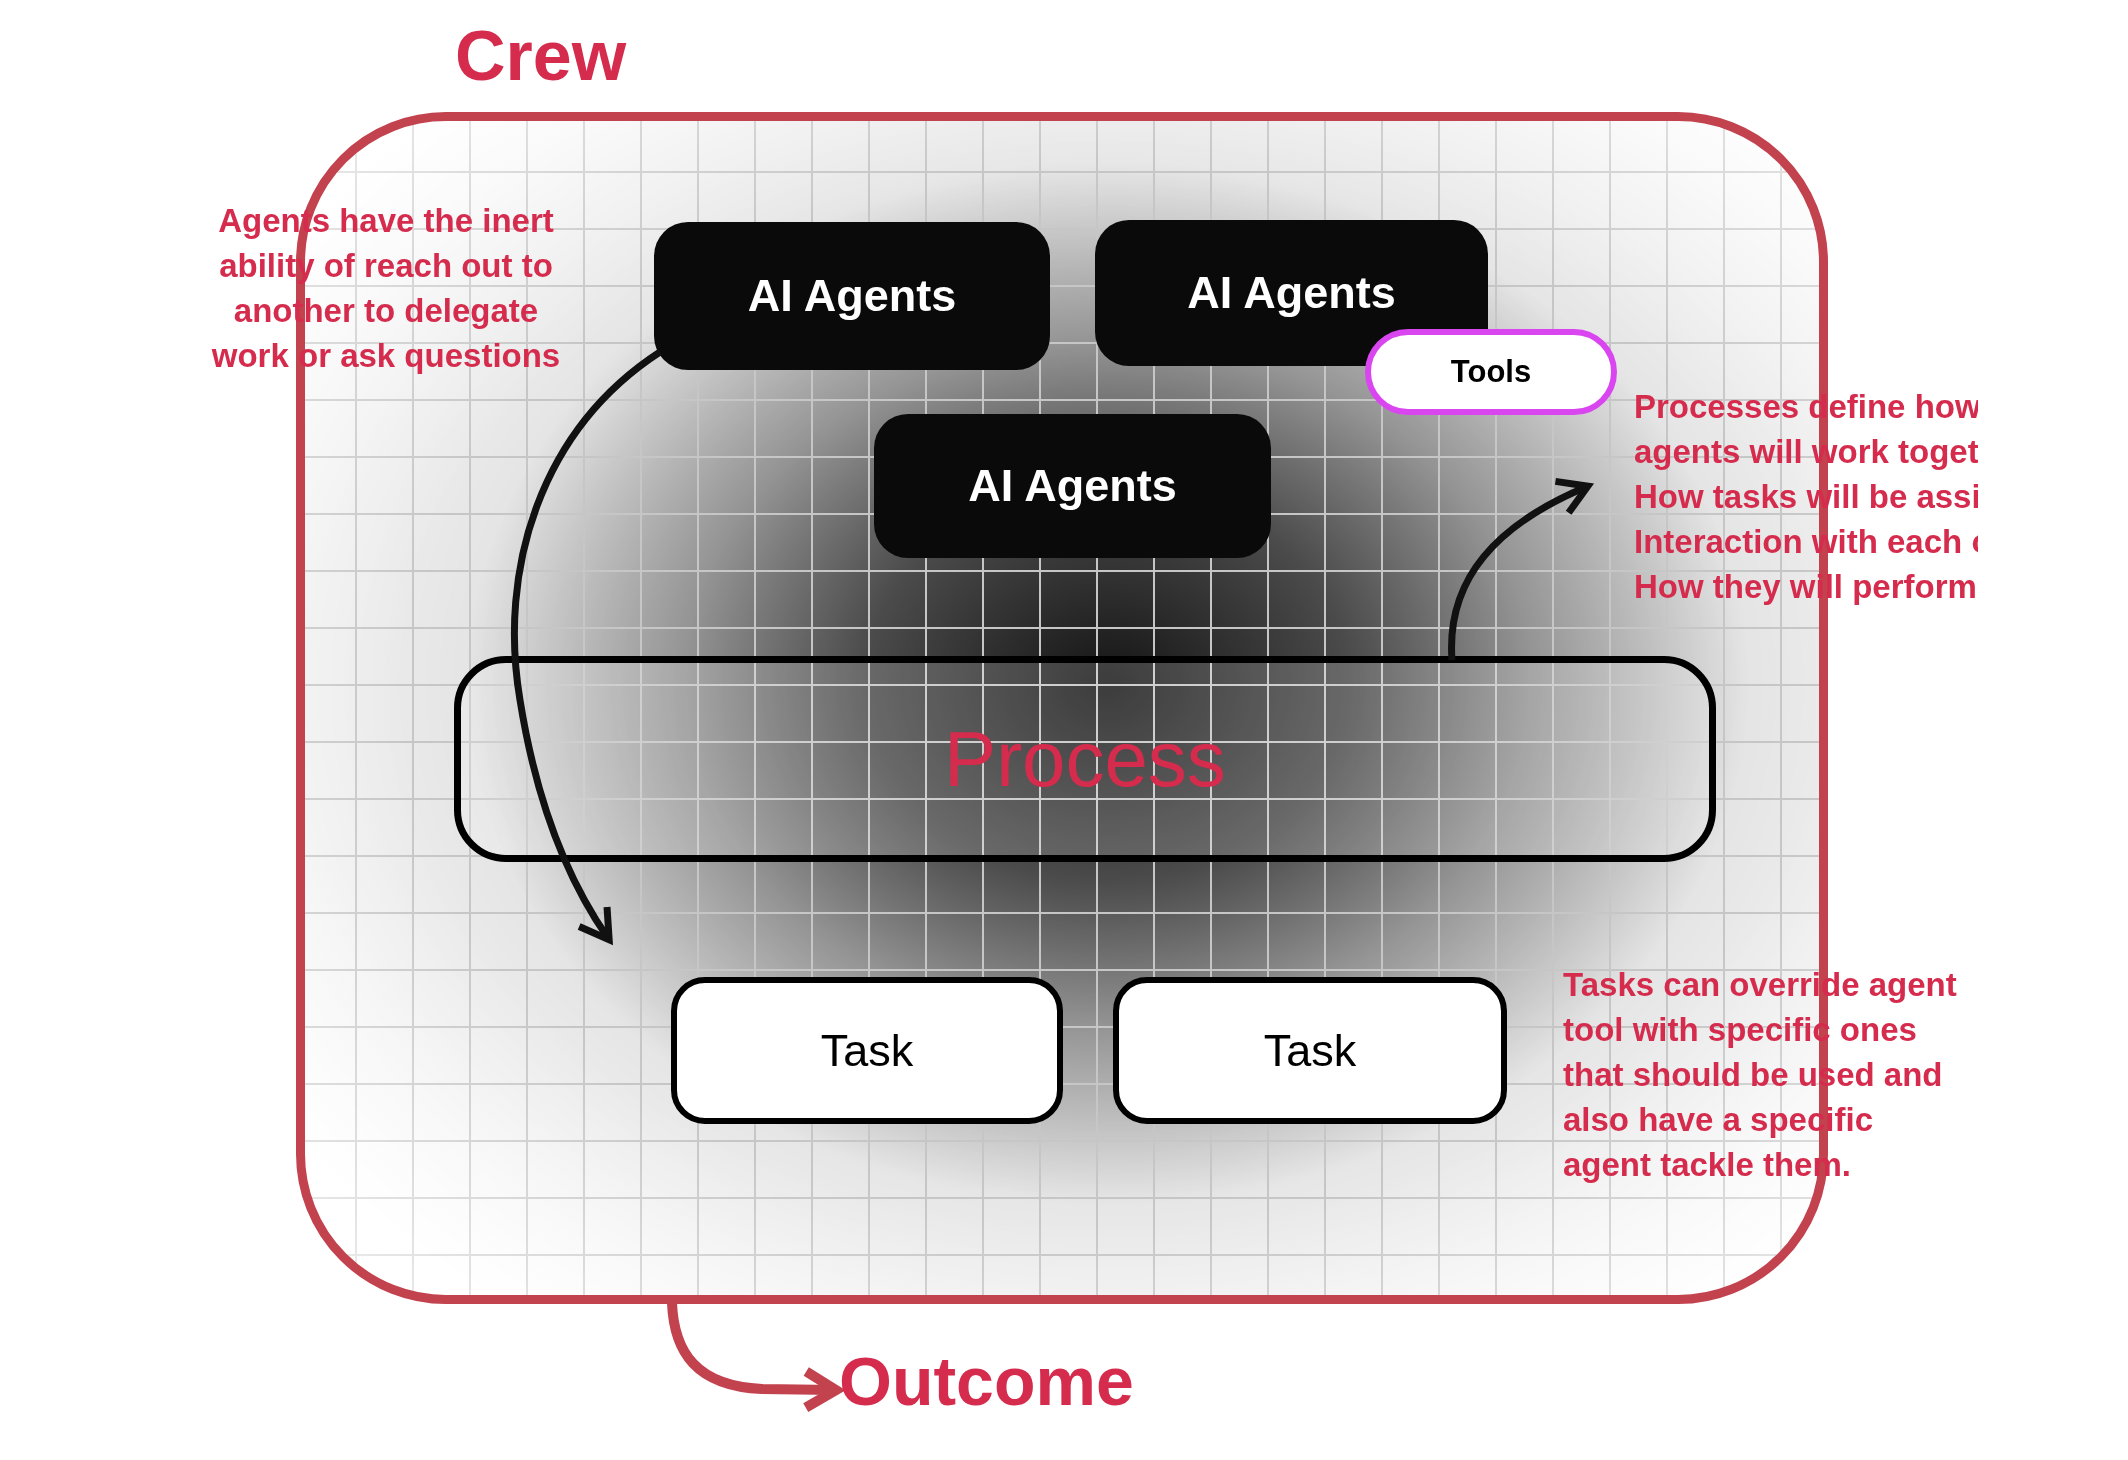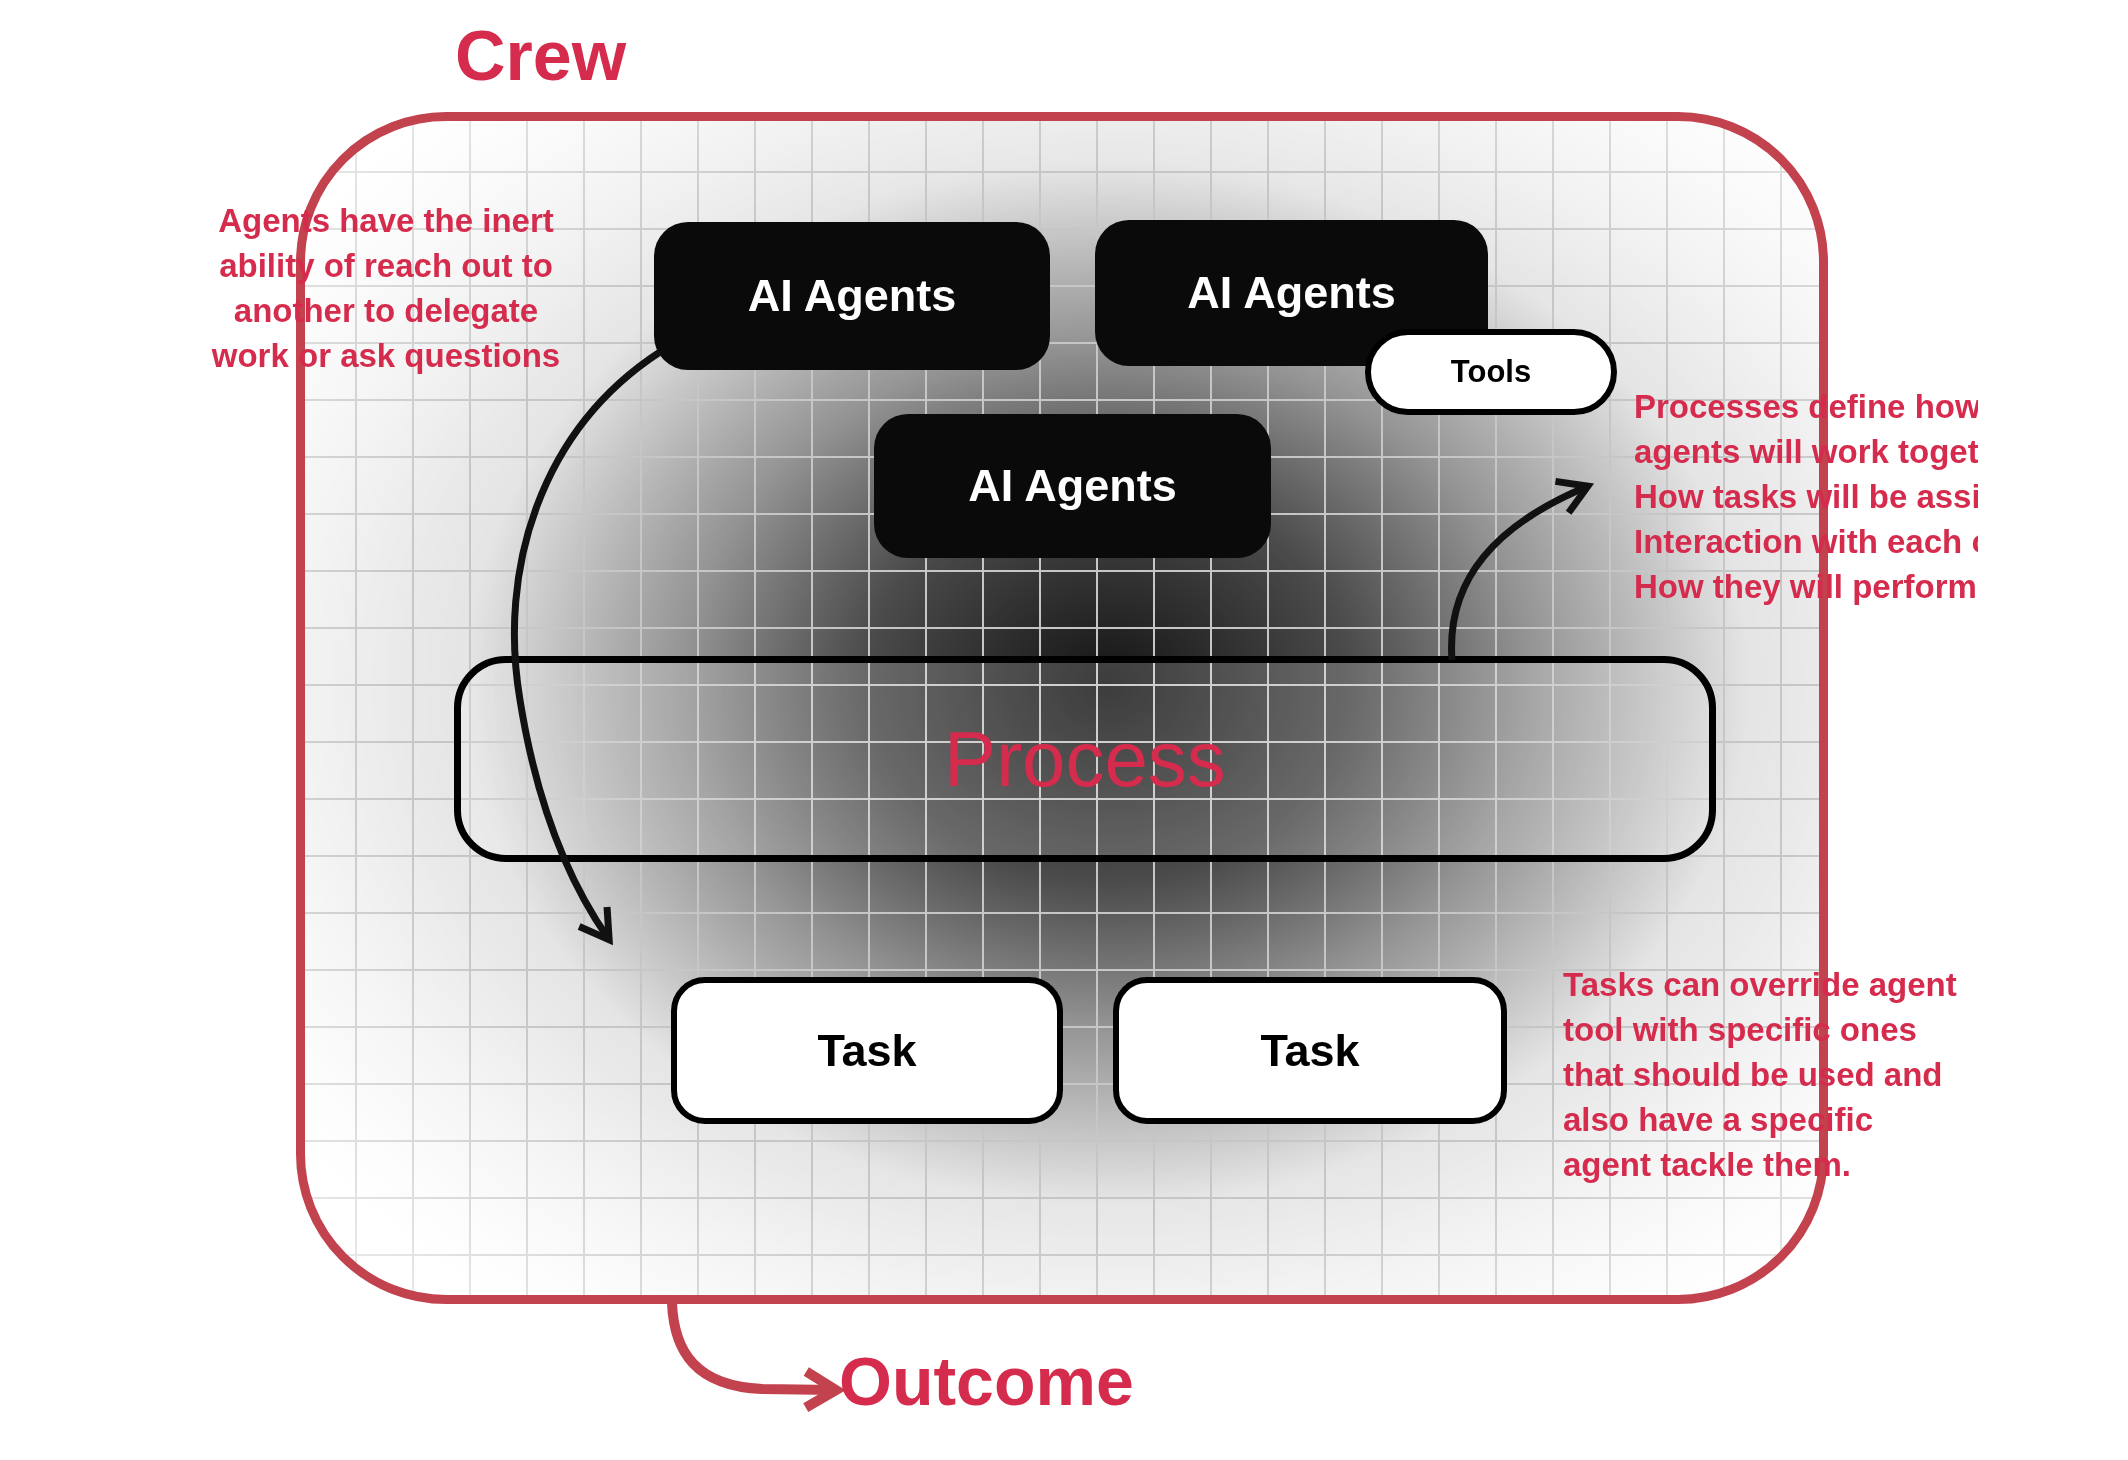--- a/index.html
+++ b/index.html
@@ -76,21 +76,21 @@
     border-radius: 34px;
     font-size: 45px; font-weight: 700;
   }
   .agent-1 { left: 638px;  top: 222px; width: 396px; height: 148px; }
   .agent-2 { left: 1079px; top: 220px; width: 393px; height: 146px; }
   .agent-3 { left: 858px;  top: 414px; width: 397px; height: 144px; }
 
   .tools-pill {
     left: 1349px; top: 329px; width: 252px; height: 86px;
     background: #ffffff;
-    border: 6px solid #000000;
+    border: 6px solid #d946ef;
     border-radius: 48px;
     font-size: 31px; font-weight: 700;
     color: #000;
     z-index: 6;
   }
 
   .process-box {
     left: 438px; top: 656px; width: 1262px; height: 206px;
     border: 7px solid #000000;
     border-radius: 52px;
@@ -99,21 +99,21 @@
   }
   .process-box .label {
     font-size: 78px; font-weight: 400;
     color: var(--accent);
   }
 
   .task-box {
     background: #ffffff;
     border: 6px solid #000000;
     border-radius: 34px;
-    font-size: 45px; font-weight: 700;
+    font-size: 45px; font-weight: 400;
     color: #000;
   }
   .task-1 { left: 655px;  top: 977px; width: 392px; height: 147px; }
   .task-2 { left: 1097px; top: 977px; width: 394px; height: 147px; }
 
   
   .note {
     color: var(--accent);
     font-size: 33px; font-weight: 700;
     line-height: 45px;

